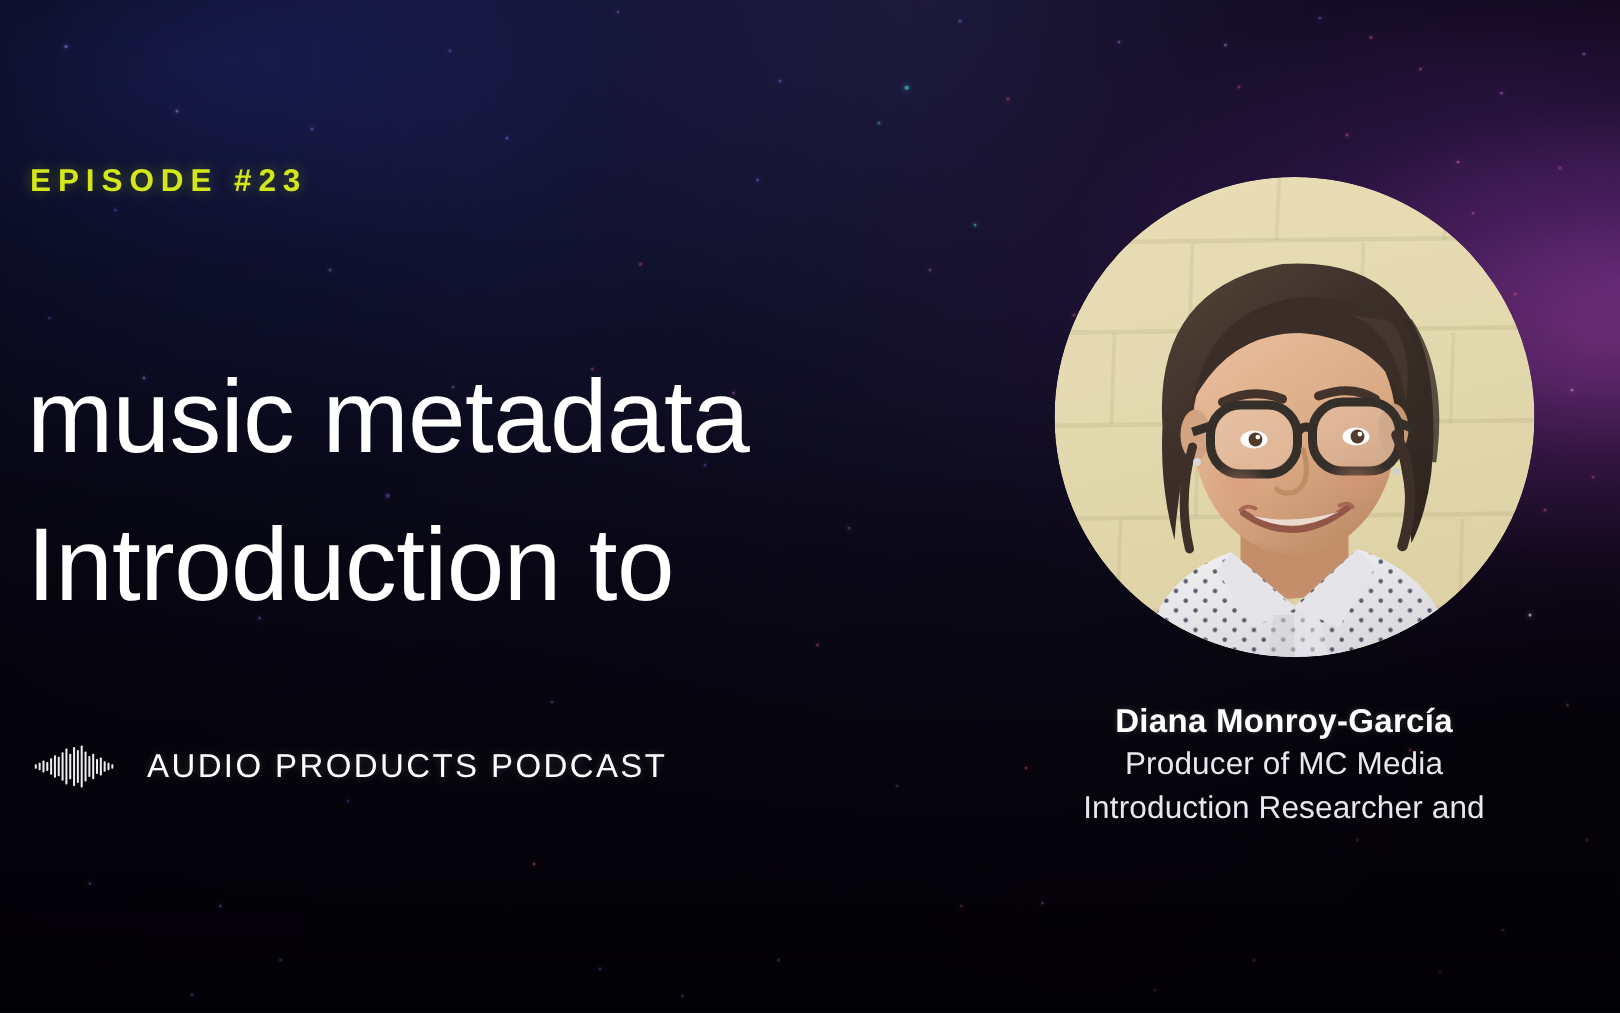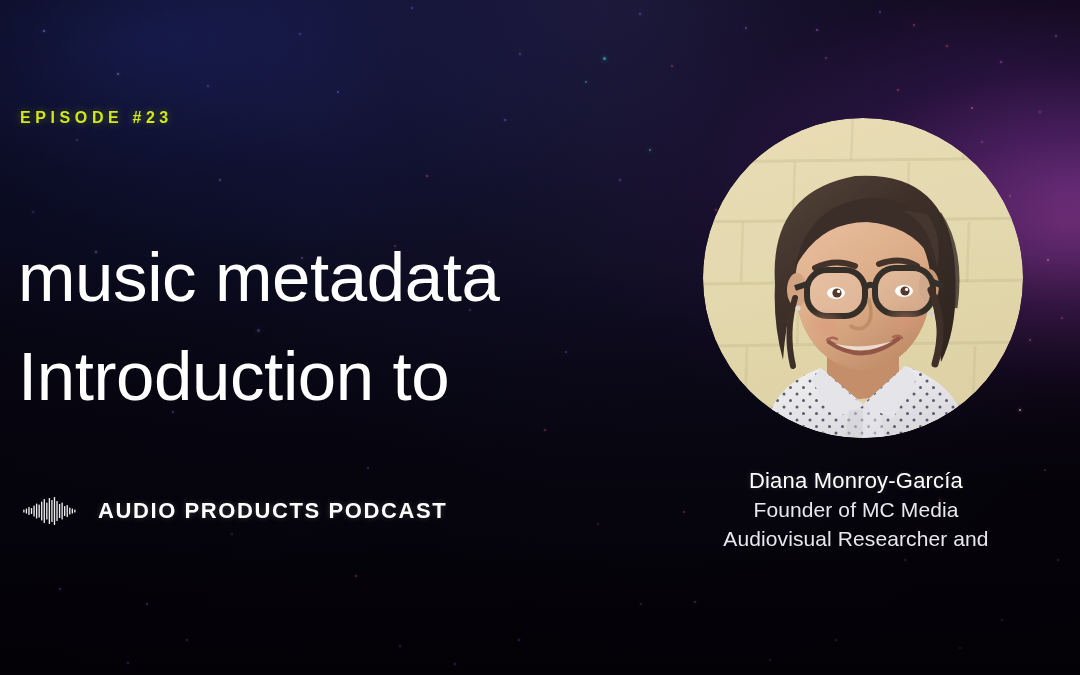--- a/index.html
+++ b/index.html
@@ -54,21 +54,21 @@
     position:absolute; inset:0;
     background:radial-gradient(120% 100% at 50% 48%, rgba(0,0,0,0) 52%, rgba(0,0,0,0.45) 100%);
   }
 
   .stars{ position:absolute; inset:0; }
   .star{ position:absolute; border-radius:50%; }
 
   
   .episode-label{
     position:absolute; left:20px; top:109px;
-    font-size:16px; font-weight:bold;
+    font-size:21px; font-weight:bold;
     letter-spacing:4.6px;
     color:#d2e81a;
     text-shadow:0 0 9px rgba(190,230,20,0.35);
   }
 
   .title{
     position:absolute; left:18px; top:228px;
     width:640px;
     font-size:69px;
     font-weight:normal;
@@ -77,40 +77,40 @@
     letter-spacing:-0.4px;
   }
   .title .line{ display:block; white-space:nowrap; }
 
   .podcast-row{
     position:absolute; left:22px; top:496px;
     display:flex; align-items:center; gap:22px;
   }
   .waveform{ display:block; }
   .podcast-name{
-    font-size:22px; font-weight:bold;
+    font-size:22px; font-weight:normal;
     letter-spacing:1.6px; color:#ffffff;
     text-shadow:0 0 6px rgba(255,255,255,0.20);
   }
 
   
   .portrait{
     position:absolute; left:703px; top:118px;
     width:320px; height:320px;
     border-radius:50%;
     overflow:hidden;
   }
   .portrait svg{ display:block; width:320px; height:320px; }
 
   .speaker{
     position:absolute; left:680px; top:466px;
     width:352px; text-align:center;
   }
   .speaker-name{
-    font-size:22px; font-weight:normal; color:#ffffff;
+    font-size:22px; font-weight:bold; color:#ffffff;
     letter-spacing:0.2px; line-height:29px;
     text-shadow:0 0 5px rgba(255,255,255,0.18);
   }
   .speaker-role{
     font-size:21px; font-weight:normal; color:#e9e7ee;
     line-height:29px; letter-spacing:0.1px;
   }
 </style>
 </head>
 <body>
@@ -361,17 +361,17 @@
         <circle cx="95" cy="190" r="2.6" fill="#d8d8d8"></circle>
         <circle cx="228" cy="196" r="2.4" fill="#cfcfcf"></circle>
 
         <rect width="320" height="320" fill="#fff0d8" opacity="0.05"></rect>
       </g>
     </svg>
   </div>
 
   <div class="speaker">
     <div class="speaker-name">Diana Monroy-García</div>
-    <div class="speaker-role">Founder of MC Media</div>
-    <div class="speaker-role">Audiovisual Researcher and</div>
+    <div class="speaker-role">Producer of MC Media</div>
+    <div class="speaker-role">Introduction Researcher and</div>
   </div>
 
 </div>
 
 </body></html>

